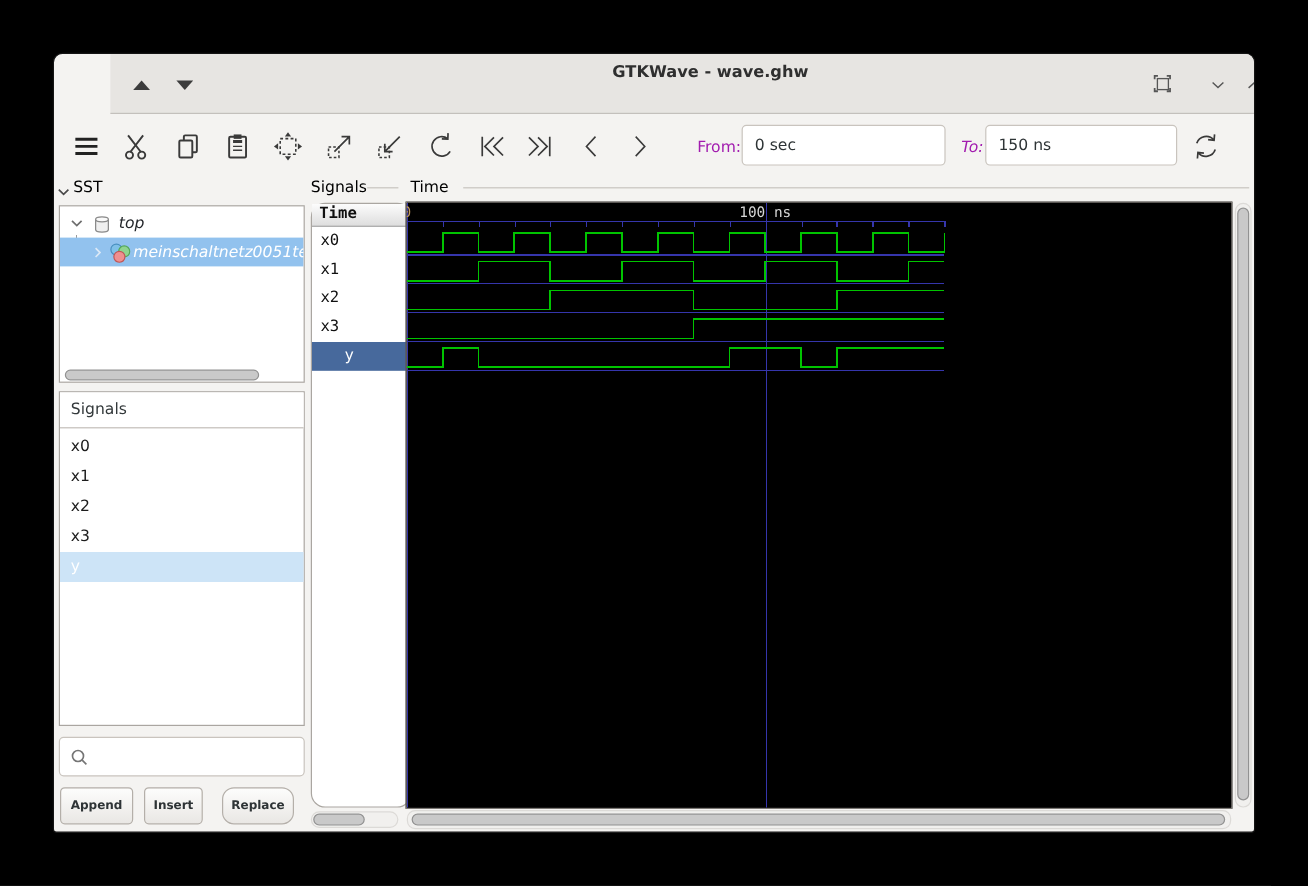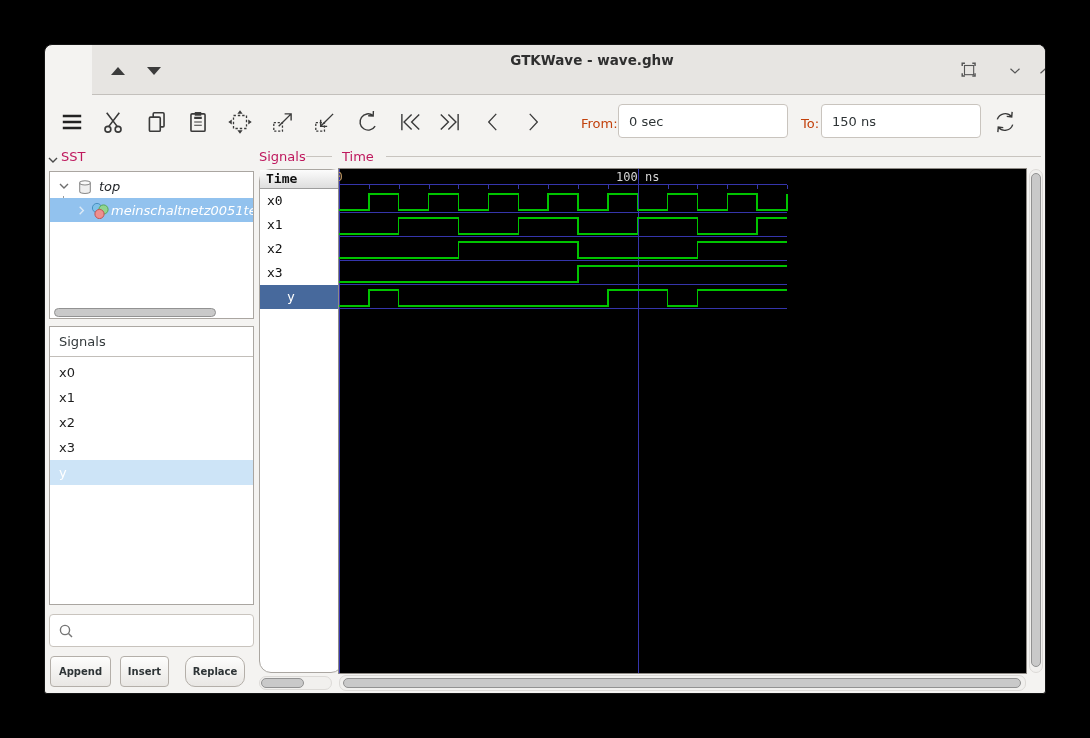--- a/index.html
+++ b/index.html
@@ -17,25 +17,25 @@
     color:#8f8b87;}
   #subtitle span{margin:0 3px;}
   .tbtn{position:absolute;width:24px;height:24px;top:14px;border:none;background:transparent;
     padding:0;cursor:default;display:flex;align-items:center;justify-content:center;}
   .tri-up{width:0;height:0;border-left:7px solid transparent;border-right:7px solid transparent;
     border-bottom:8px solid #3c3c3c;}
   .tri-down{width:0;height:0;border-left:7px solid transparent;border-right:7px solid transparent;
     border-top:8px solid #3c3c3c;}
   
   .tool-btn{position:absolute;top:64px;width:26px;height:26px;border:none;background:transparent;padding:0;}
-  .tb-label{position:absolute;top:71px;font-size:13px;color:#c2410c;}
+  .tb-label{position:absolute;top:71px;font-size:13px;color:#a21caf;}
   .tb-input{position:absolute;top:59px;height:34px;border:1px solid #c9c4be;border-radius:4px;
     background:#fff;font-size:13px;color:#2e3436;padding:0 10px;font-family:inherit;}
   
-  .frame-label{position:absolute;top:104px;font-size:13px;color:#be185d;}
+  .frame-label{position:absolute;top:104px;font-size:13px;color:#000000;}
   .frame-line{position:absolute;height:1px;background:#c8c4bf;}
   .panel-box{position:absolute;background:#fff;border:1px solid #aaa6a1;}
   
   #sst-tree{left:4px;top:126px;width:205px;height:148px;overflow:hidden;}
   .tree-row{position:absolute;left:0;width:100%;height:24px;display:flex;align-items:center;}
   .tree-label{font-size:13px;color:#23262a;white-space:nowrap;font-style:italic;}
   .tree-row.sel{background:#92c2ee;}
   .tree-row.sel .tree-label{color:#fff;overflow:hidden;}
   .dotted-v{position:absolute;border-left:1px dotted #9a9a9a;}
   .dotted-h{position:absolute;border-top:1px dotted #9a9a9a;}
@@ -179,21 +179,21 @@
        <span><svg width="26" height="26" viewBox="0 0 24 24" fill="none" stroke="#3a3a3a" stroke-width="1.5">
               <path d="M15 4.5L8 12l7 7.5" stroke-width="1.2"></path>
             </svg></span></button>
         <button class="tool-btn" style="left:475px;">
        <span><svg width="26" height="26" viewBox="0 0 24 24" fill="none" stroke="#3a3a3a" stroke-width="1.5">
               <path d="M9 4.5L16 12l-7 7.5" stroke-width="1.2"></path>
             </svg></span></button>
       </div>
     <span class="tb-label" style="left:536px;">From:</span>
     <input class="tb-input" style="left: 573px; width: 170px;" value="0 sec">
-    <span class="tb-label" style="left:756px;">To:</span>
+    <span class="tb-label" style="left:756px;font-style:italic;">To:</span>
     <input class="tb-input" style="left: 776px; width: 160px;" value="150 ns">
     <button class="tool-btn" id="reload-btn" style="left:947px;"><span><svg width="26" height="26" viewBox="0 0 24 24" fill="none" stroke="#3a3a3a" stroke-width="1.5">
             <path d="M4.9 9.6A7.6 7.6 0 0 1 18 7.1M19.1 14.4A7.6 7.6 0 0 1 6 16.9M18.6 2.7l-.4 4.6-4.6-.5M5.4 21.3l.4-4.6 4.6.5" stroke-width="1.3"></path>
           </svg></span></button>
 
     <span style="position:absolute;left:2px;top:106px;">
       <svg width="12" height="12" viewBox="0 0 12 12" fill="none" stroke="#4a4a4a" stroke-width="1.4">
         <path d="M2 4l4 4 4-4"></path>
         </svg>
     </span>

